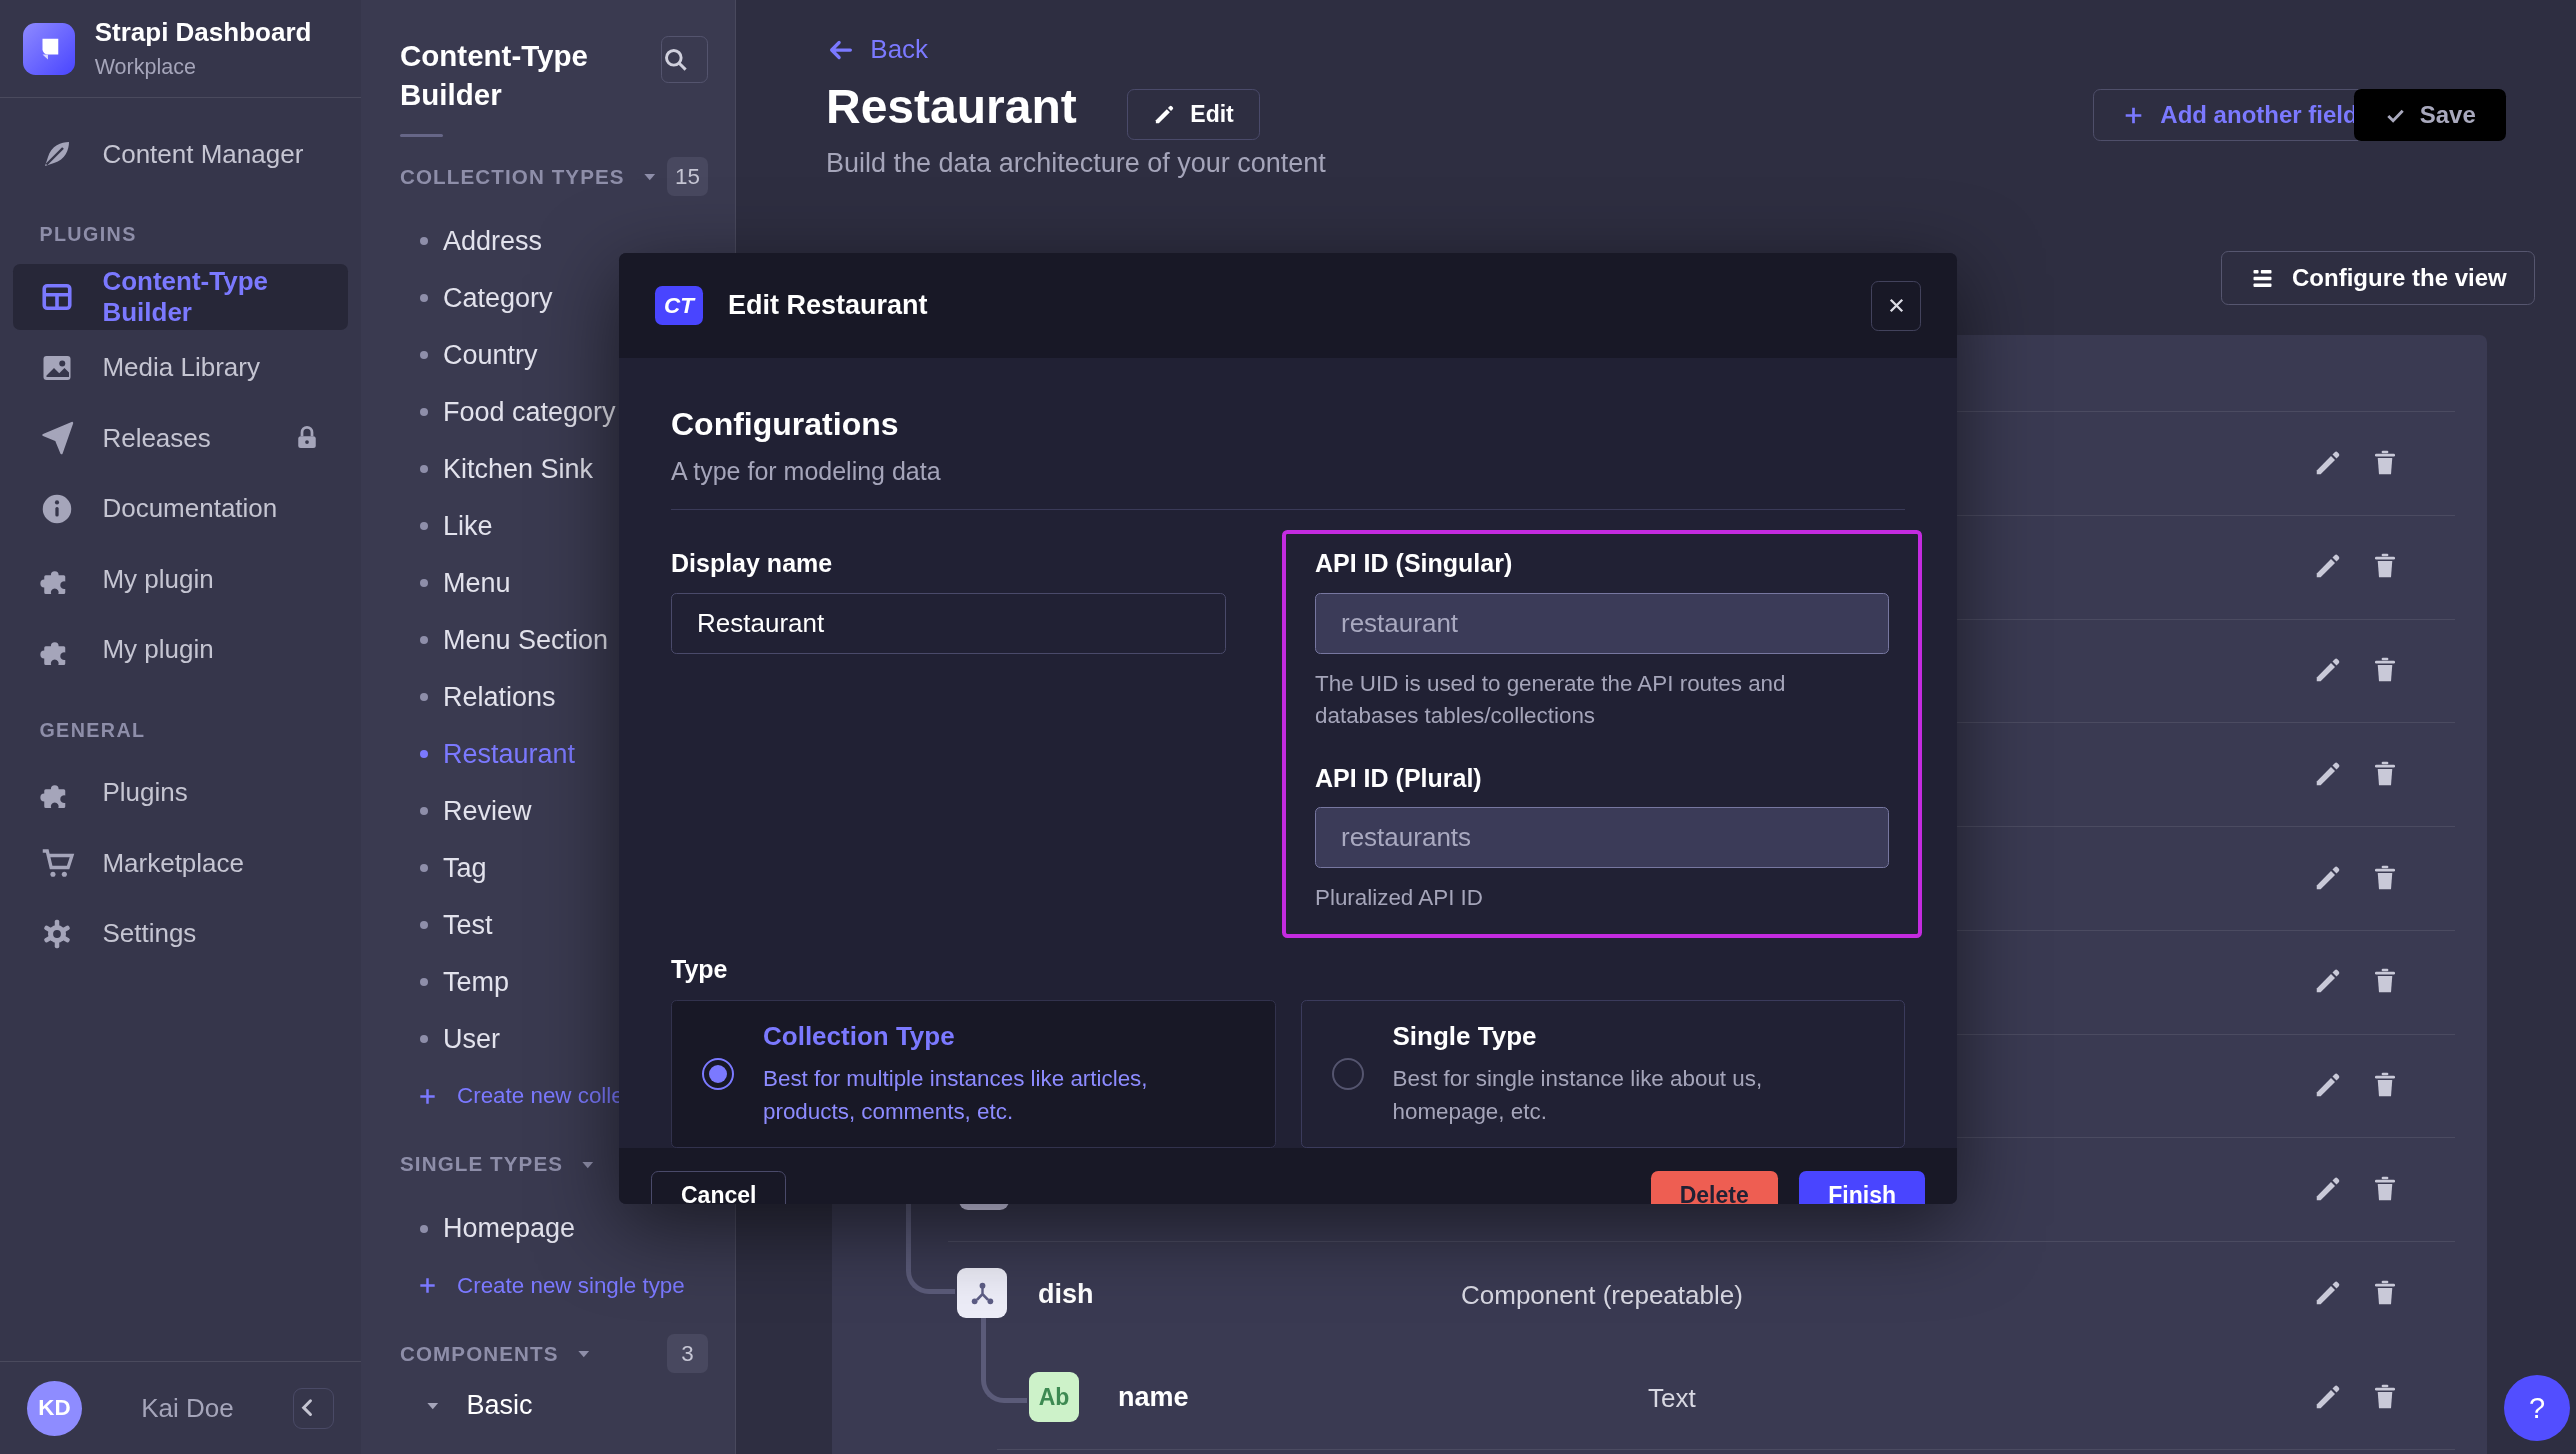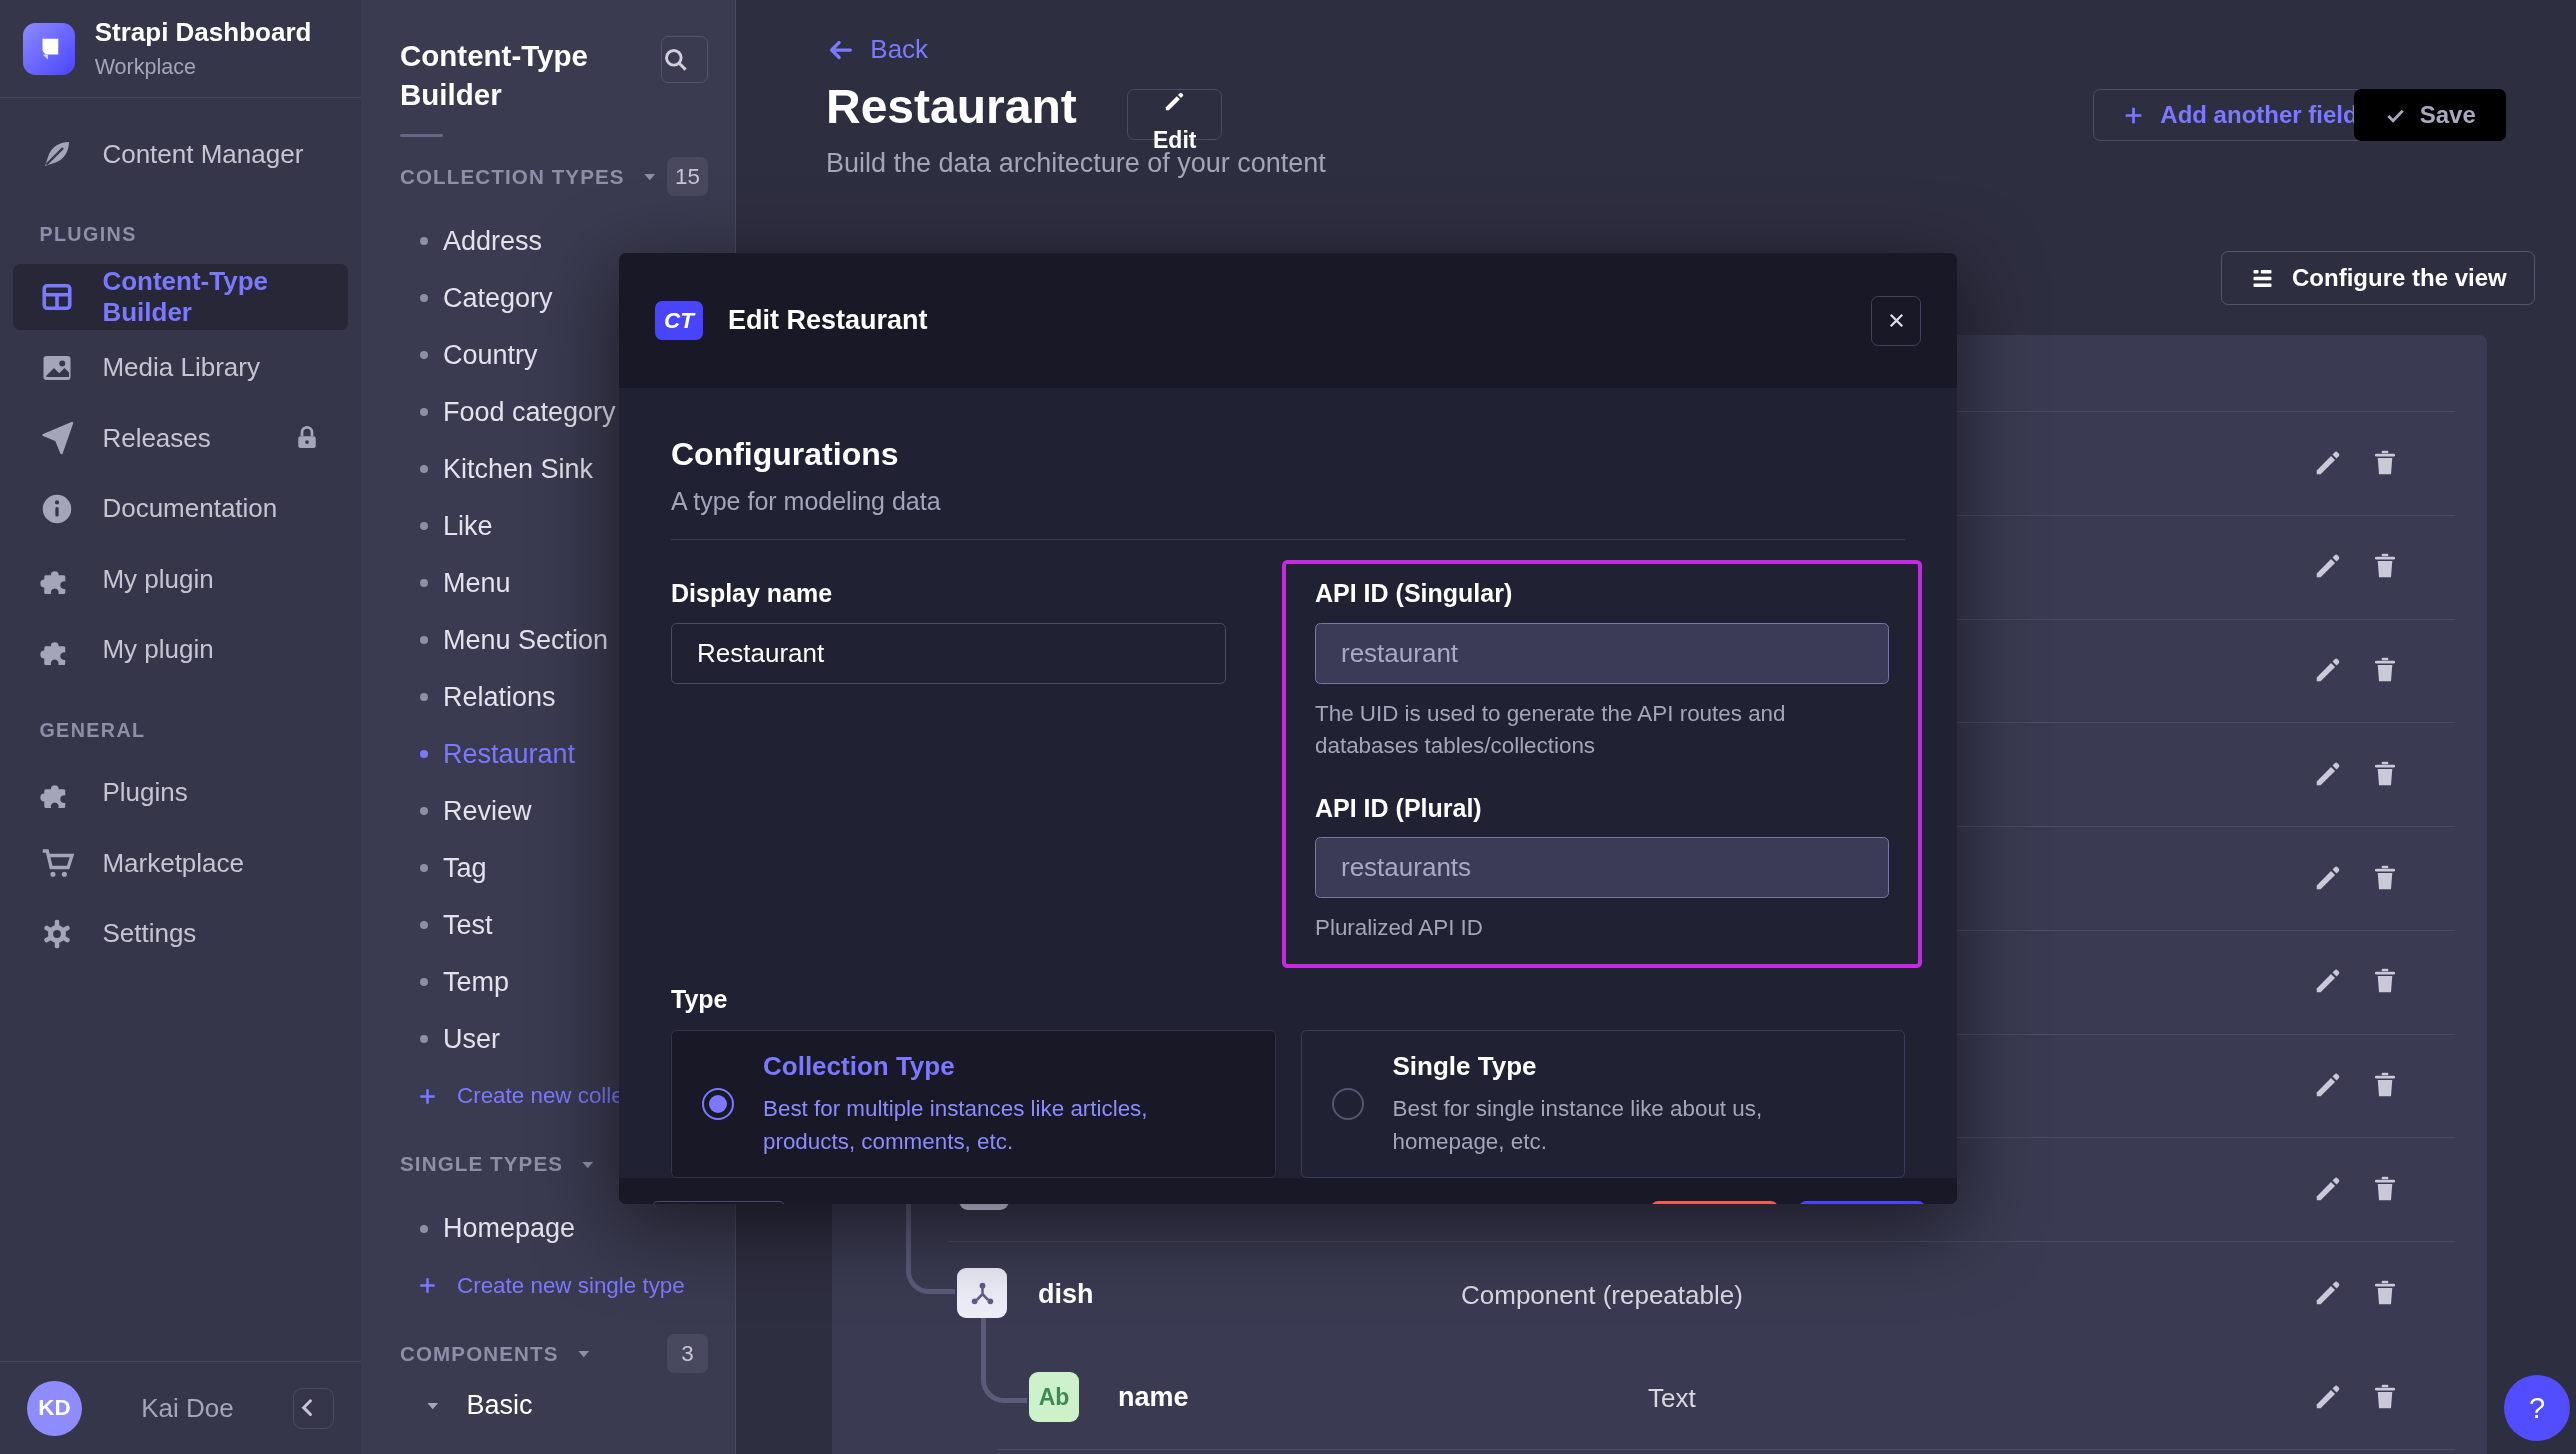--- a/index.html
+++ b/index.html
@@ -43,21 +43,21 @@
   .create-link { display:flex; align-items:center; gap:18px; color:#7b79ff; font-size:22.4px; height:57px; padding-left:55px; cursor:pointer; }
   .create-link .icn { width:23px; height:23px; }
   .comp-row { height:57px; display:flex; align-items:center; gap:23px; padding-left:61px; color:#fff; font-size:27px; cursor:pointer;text-align:right; }
   .comp-row .chev { color:#a5a5ba; width:21.5px; height:21.5px; }
 
   
   #main { position:absolute; left:736px; top:0; right:0; height:100%; }
   .back-link { position:absolute; left:90px; top:34px; display:flex; gap:14.3px; align-items:center; color:#7b79ff; font-size:26px; cursor:pointer; }
   .back-link .icn { width:30px; height:30px; }
   .page-title { position:absolute; left:90px; top:79px; font-size:48px; font-weight:700; color:#fff; }
-  .edit-btn { position:absolute; left:391px; top:89px; height:51px; border:0.9px solid #4a4a6a; border-radius:7.2px; background:transparent; color:#fff; font-size:23px; font-weight:600; display:flex; gap:14.3px; align-items:center; padding:0 25px; cursor:pointer;flex-direction:column; }
+  .edit-btn { position:absolute; left:391px; top:89px; height:51px; border:0.9px solid #4a4a6a; border-radius:7.2px; background:transparent; color:#fff; font-size:23px; font-weight:600; display:flex; gap:14.3px; align-items:center; padding:0 25px; cursor:pointer; }
   .edit-btn .icn { width:23px; height:23px; }
   .page-sub { position:absolute; left:90px; top:148px; font-size:27px; color:#a5a5ba; }
   .add-field-btn { position:absolute; left:1357px; top:89px; height:52px; border:0.9px solid #4f4f6a; border-radius:7.2px; background:transparent; color:#7b79ff; font-size:24px; font-weight:600; display:flex; gap:14.3px; align-items:center; padding:0 27px; cursor:pointer; }
   .add-field-btn .icn { width:25px; height:25px; }
   .save-btn { position:absolute; left:1618px; top:89px; height:52px; width:152px; background:#000000; border:none; border-radius:7.2px; color:#a9a9bd; font-size:24px; font-weight:700; display:flex; gap:12.5px; align-items:center; justify-content:center; cursor:pointer; }
   .save-btn .icn { width:23px; height:23px; }
   .configure-btn { position:absolute; left:1485px; top:251px; height:54px; border:0.9px solid #56566f; border-radius:7.2px; background:transparent; color:#fff; font-size:24px; font-weight:600; display:flex; gap:16px; align-items:center; padding:0 27px; cursor:pointer; }
   .configure-btn .icn { width:27px; height:27px; }
 
   #tablePanel { position:absolute; left:96px; top:335px; width:1655px; height:1119px; background:#3a3a52; border-radius:7.2px 7.2px 0 0; overflow:hidden; }
@@ -68,21 +68,21 @@
   .connector { position:absolute; border-left:5.4px solid #5b5b79; border-bottom:5.4px solid #5b5b79; border-bottom-left-radius:23px; }
   .field-chip { position:absolute; width:50px; height:50px; border-radius:9px; display:flex; align-items:center; justify-content:center; }
   .chip-component { background:#ededf8; color:#5d5d85; }
   .chip-text { background:#cdf2c9; color:#3d8a52; font-weight:700; font-size:23px; }
   .field-chip .icn { width:29px; height:29px; }
   .field-name { position:absolute; font-size:27px; font-weight:600; color:#fff; }
   .field-type { position:absolute; font-size:26px; color:#d8d8e2; }
 
   
   #modal { position:absolute; left:619px; top:253px; width:1338px; height:951px; background:#212134; border-radius:7.2px; box-shadow:0 21.5px 81px rgba(0,0,0,.55); z-index:50; display:flex; flex-direction:column; overflow:hidden; }
-  .m-head { height:135px; background:#181826; display:flex; align-items:center; padding:0 36px; flex:none; }
+  .m-head { height:105px; background:#181826; display:flex; align-items:center; padding:0 36px; flex:none; }
   .ct-badge { width:48px; height:39px; border-radius:7.2px; background:#4945ff; color:#fff; font-style:italic; font-weight:800; font-size:22.4px; display:flex; align-items:center; justify-content:center; }
   .m-title { margin-left:25px; font-size:27px; font-weight:600; color:#fff; }
   .m-close { margin-left:auto; width:50px; height:50px; border-radius:7.2px; background:transparent; border:0.9px solid #42425c; color:#dcdce4; display:flex; align-items:center; justify-content:center; cursor:pointer; }
   .m-close .icn { width:23px; height:23px; }
   .m-body { flex:1; padding:0 52px; position:relative; }
   .cfg-head { display:flex; justify-content:space-between; align-items:flex-end; border-bottom:0.9px solid #3a3a58; padding-top:48px; }
   .cfg-h { font-size:32px; font-weight:700; color:#fff; }
   .cfg-sub { font-size:25px; color:#a5a5ba; margin:14.3px 0 23px; }
   .tabs { display:flex; gap:52px; padding-bottom:27px; }
   .tab { font-size:23px; font-weight:700; letter-spacing:0.4px; color:#a5a5ba; position:relative; cursor:pointer; }

